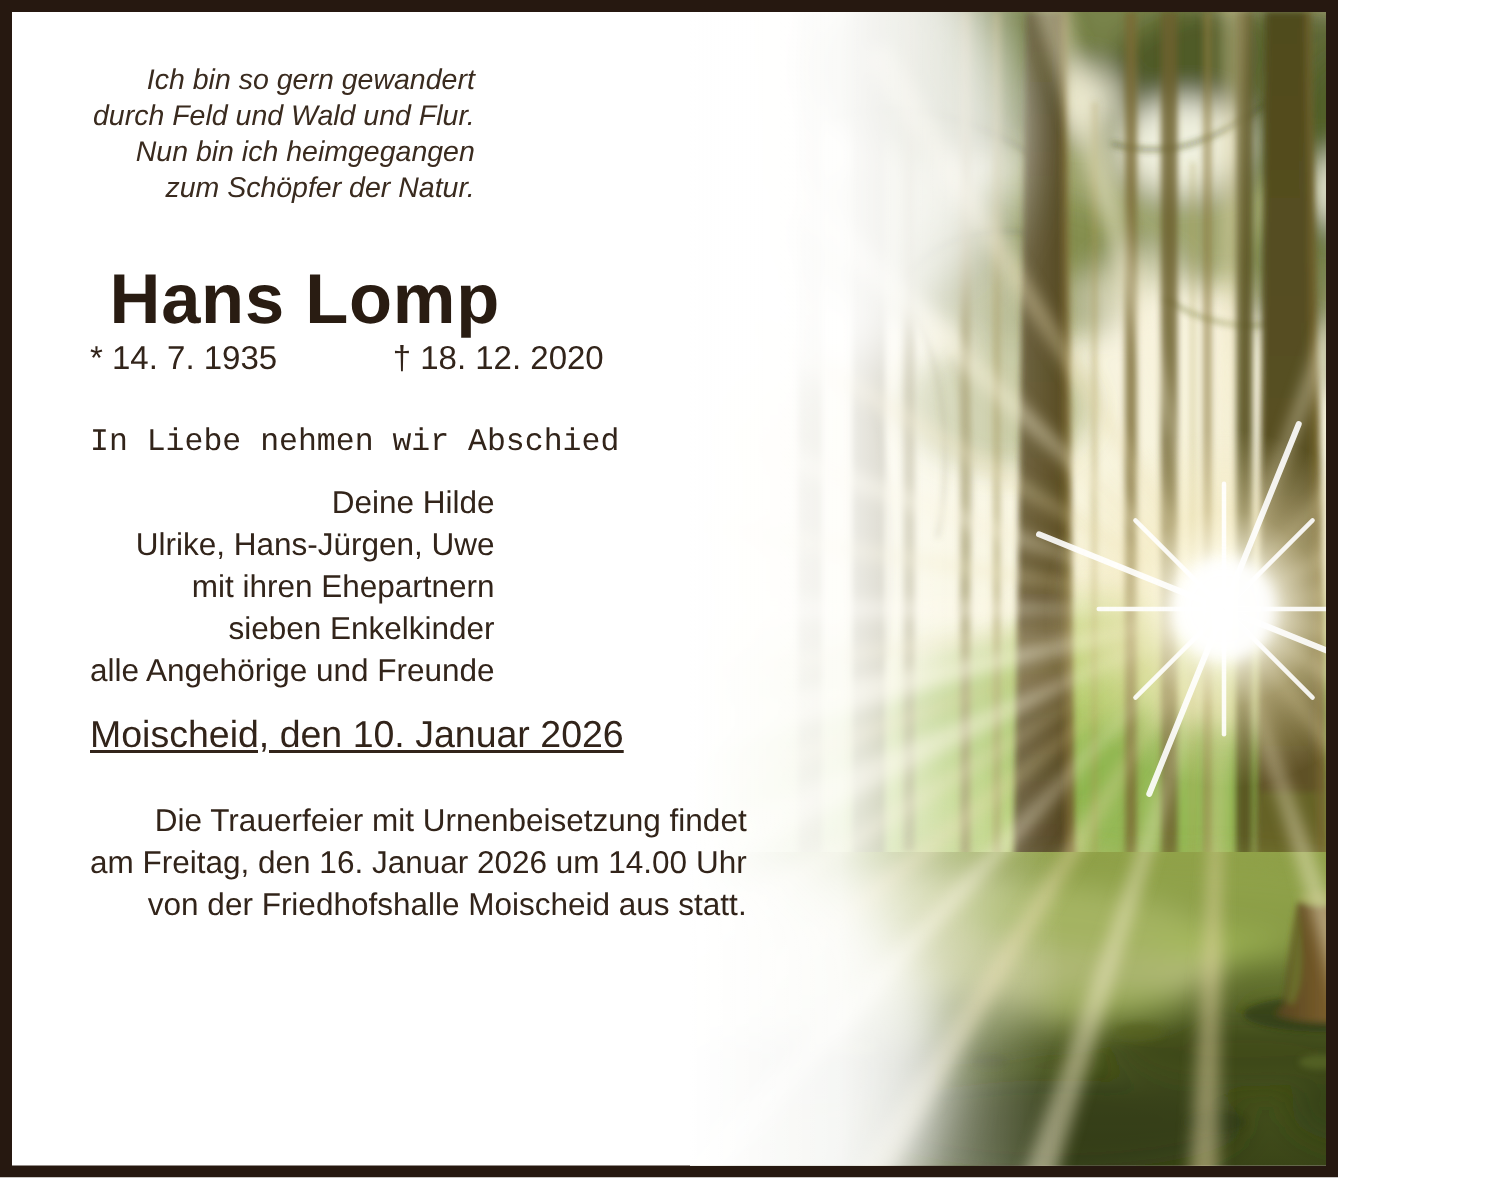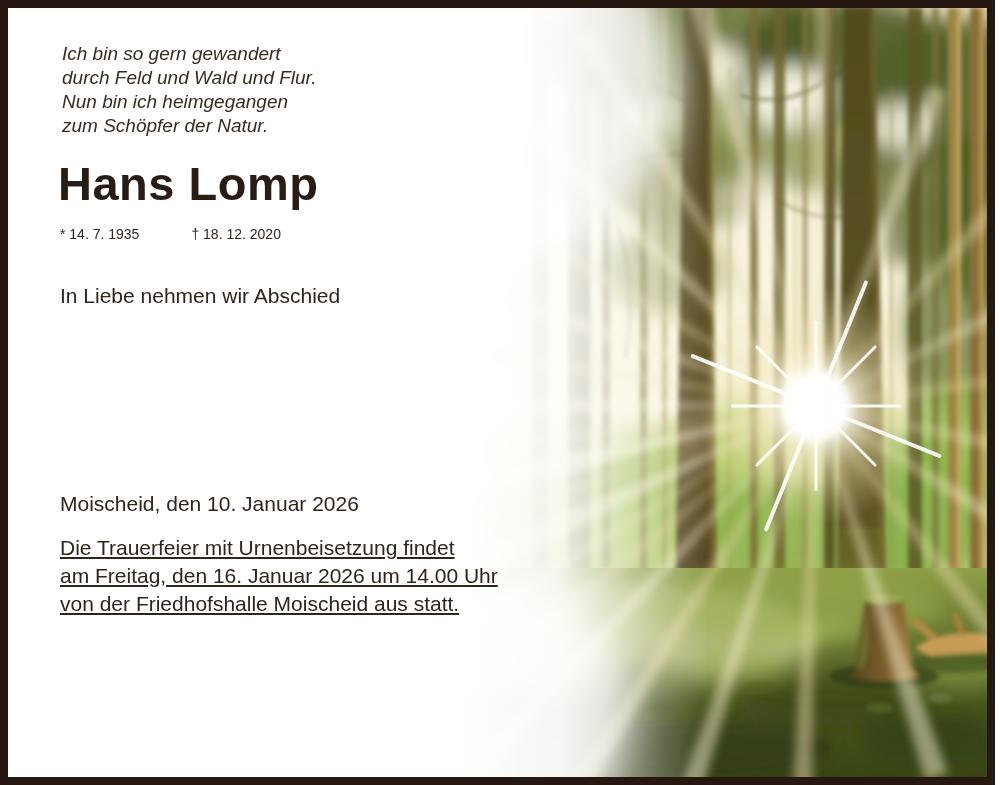--- a/index.html
+++ b/index.html
@@ -1,47 +1,48 @@
 <!DOCTYPE html>
 <html style="--frame: #261810; --text: #32241a; --background: #ffffff;"><head>
 <meta charset="utf-8">
 <title>Traueranzeige</title>
 <style>
   html,body{margin:0;padding:0;background:#ffffff;}
   .page{
     position:relative;
-    width:995px;height:785px;
+    width:892px;height:785px;
     box-sizing:border-box;
     border:8px solid var(--frame,#261810);
     background:var(--background,#ffffff);
     overflow:hidden;
     font-family:"Liberation Sans",sans-serif;
     color:var(--text,#32241a);
+    text-align:right;
   }
   .photo{position:absolute;left:452px;top:0;width:532px;height:769px;z-index:1;display:block;}
   .txt{position:absolute;z-index:2;white-space:pre-line;}
   .poem{
     left:54px;top:34px;
     font-style:italic;font-size:19px;line-height:24px;
     color:#3a2b1f;
   }
   .name{
-    left:50px;top:148px;margin:0;
+    left:50px;top:148px;margin:15px;
     font-size:47px;font-weight:bold;letter-spacing:0.5px;
     color:#291c12;white-space:nowrap;
   }
   .dates{
     left:52px;top:218px;
-    display:flex;column-gap:52px;
-    font-size:14px;
+    display:flex;column-gap:77px;
+    font-size:22px;
   }
-  .farewell{left:52px;top:276px;font-size:21px;}
+  .farewell{left:52px;top:276px;font-size:21px;font-family:Liberation Mono, monospace;}
   .mourners{left:52px;top:314px;font-size:21px;line-height:28px;}
-  .place-date{left:52px;top:484px;font-size:21px;}
-  .service{left:52px;top:526px;font-size:21px;line-height:28px;text-decoration:underline;}
+  .place-date{left:52px;top:468px;font-size:25px;text-decoration:underline;}
+  .service{left:52px;top:526px;font-size:21px;line-height:28px;}
   .condolences{left:52px;top:619px;font-size:21px;line-height:28px;}
   .invitation{left:52px;top:687px;font-size:21px;line-height:28px;}
 </style>
 </head>
 <body>
 
 <div class="page">
 
   <svg class="photo" viewBox="0 0 532 769" preserveAspectRatio="none" aria-hidden="true">
     <defs>
@@ -276,20 +277,25 @@
 
   <h1 class="txt name">Hans Lomp</h1>
 
   <div class="txt dates">
     <span>* 14. 7. 1935</span>
     <span>† 18. 12. 2020</span>
   </div>
 
   <div class="txt farewell">In Liebe nehmen wir Abschied</div>
 
+  <div class="txt mourners">Deine Hilde
+Ulrike, Hans-Jürgen, Uwe
+mit ihren Ehepartnern
+sieben Enkelkinder
+alle Angehörige und Freunde</div>
 
   <div class="txt place-date">Moischeid, den 10. Januar 2026</div>
 
   <div class="txt service">Die Trauerfeier mit Urnenbeisetzung findet
 am Freitag, den 16. Januar 2026 um 14.00 Uhr
 von der Friedhofshalle Moischeid aus statt.</div>
 
 
 
 </div>

